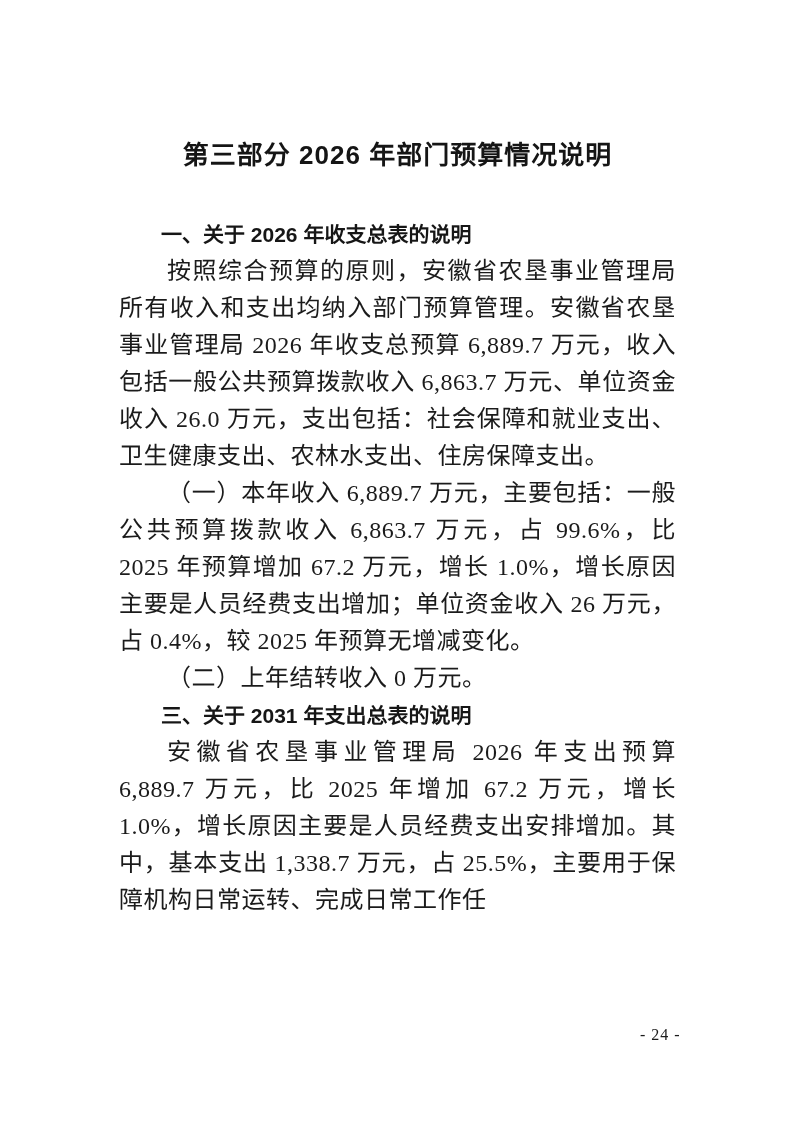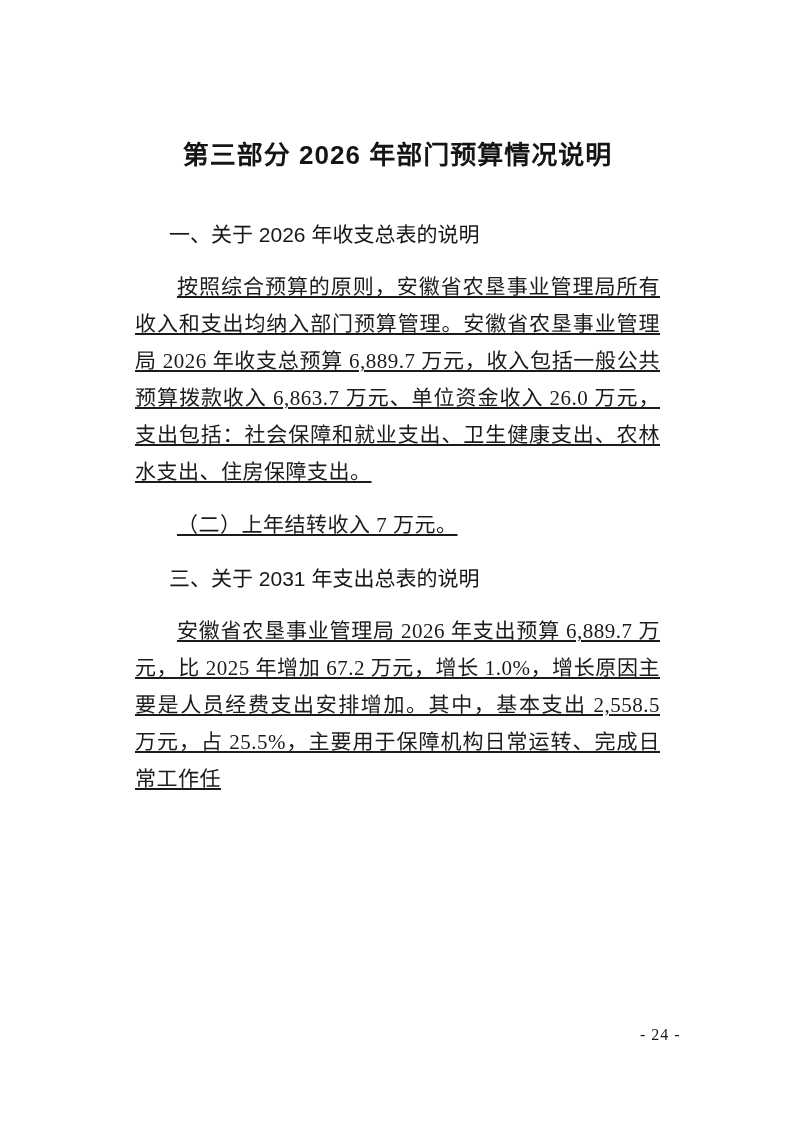--- a/index.html
+++ b/index.html
@@ -27,36 +27,35 @@
     font-weight: bold;
     line-height: 42px;
     text-align: center;
     letter-spacing: 1px;
     color: #151515;
     margin: 0 0 40px 0;
   }
   .section-heading {
     font-family: "Liberation Sans", "DejaVu Sans", sans-serif;
     font-size: 21px;
-    font-weight: normal;
+    font-weight: bold;
     line-height: 37px;
     text-indent: 2em;
     color: #161616;
-    margin: 8px;
+    margin: 0;
   }
   .para {
     font-family: "Liberation Serif", "DejaVu Serif", serif;
-    font-size: 21px;
+    font-size: 24px;
     line-height: 37px;
     text-indent: 2em;
     text-align: justify;
     letter-spacing: 0.5px;
     color: #1b1b1b;
-    margin: 16px;
-    text-decoration: underline;
+    margin: 0;
   }
   .page-number {
     position: absolute;
     left: 640px;
     top: 1026px;
     font-family: "Liberation Serif", "DejaVu Serif", serif;
     font-size: 16px;
     letter-spacing: 1px;
     color: #1b1b1b;
   }
@@ -68,24 +67,25 @@
   <div class="content">
 
     <h1 class="doc-title">第三部分 2026 年部门预算情况说明</h1>
 
     <section>
       <h2 class="section-heading">一、关于 2026 年收支总表的说明</h2>
       <p class="para">按照综合预算的原则，安徽省农垦事业管理局所有收入和支出均纳入部门预算管理。安徽省农垦事业管理局 2026 年收支总预算 6,889.7 万元，收入包括一般公共预算拨款收入 6,863.7 万元、单位资金收入 26.0 万元，支出包括：社会保障和就业支出、卫生健康支出、农林水支出、住房保障支出。</p>
     </section>
 
     <section>
-      <p class="para">（二）上年结转收入 7 万元。</p>
+      <p class="para">（一）本年收入 6,889.7 万元，主要包括：一般公共预算拨款收入 6,863.7 万元，占 99.6%，比 2025 年预算增加 67.2 万元，增长 1.0%，增长原因主要是人员经费支出增加；单位资金收入 26 万元，占 0.4%，较 2025 年预算无增减变化。</p>
+      <p class="para">（二）上年结转收入 0 万元。</p>
     </section>
 
     <section>
       <h2 class="section-heading">三、关于 2031 年支出总表的说明</h2>
-      <p class="para">安徽省农垦事业管理局 2026 年支出预算 6,889.7 万元，比 2025 年增加 67.2 万元，增长 1.0%，增长原因主要是人员经费支出安排增加。其中，基本支出 2,558.5 万元，占 25.5%，主要用于保障机构日常运转、完成日常工作任</p>
+      <p class="para">安徽省农垦事业管理局 2026 年支出预算 6,889.7 万元，比 2025 年增加 67.2 万元，增长 1.0%，增长原因主要是人员经费支出安排增加。其中，基本支出 1,338.7 万元，占 25.5%，主要用于保障机构日常运转、完成日常工作任</p>
     </section>
 
   </div>
 
   <div class="page-number">- 24 -</div>
 </div>
 
 </body></html>

